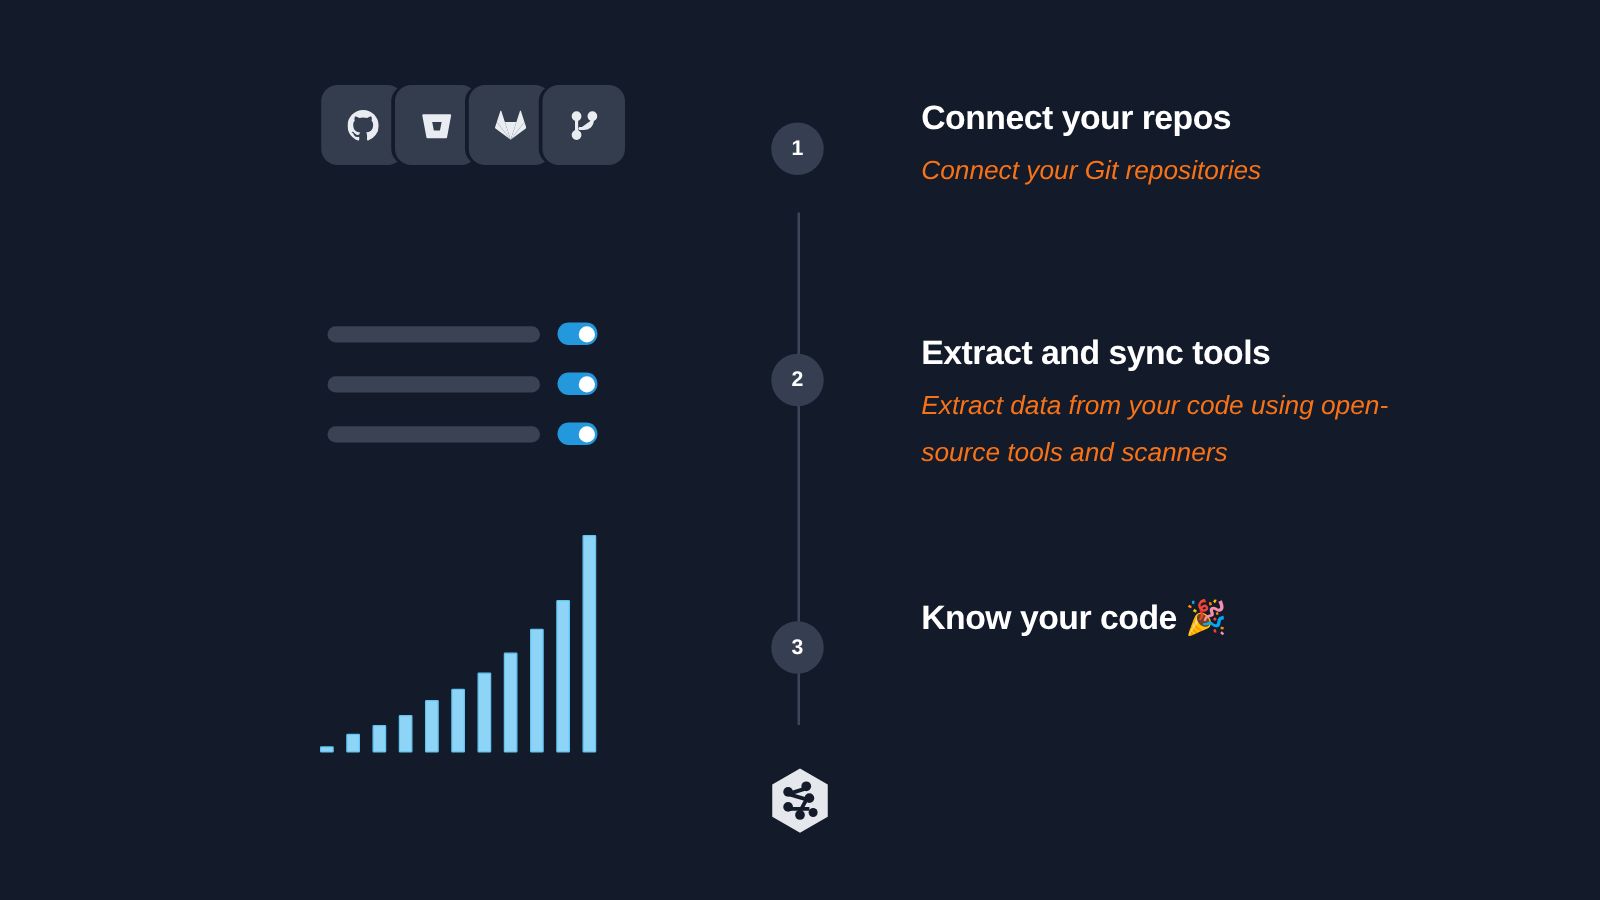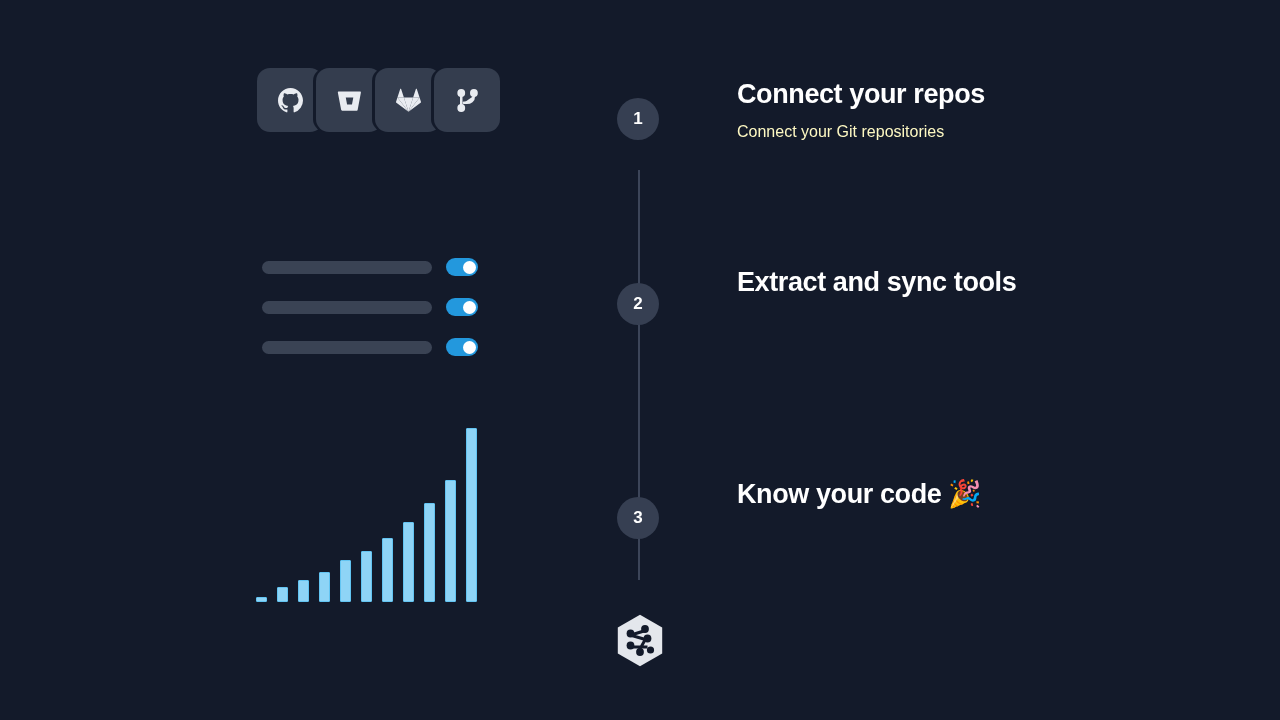--- a/index.html
+++ b/index.html
@@ -51,22 +51,22 @@
   }
   .dot-1 { top:19px; }
   .dot-2 { top:16px; }
   .dot-3 { top:18px; }
   .step-text { position:absolute; left:120px; width:400px; }
   .step-title {
     color:#ffffff; font-size:27px; font-weight:700; letter-spacing:-0.4px;
     line-height:1.15; white-space:nowrap;
   }
   .step-desc {
-    color:#fef9c3; font-size:16px; font-weight:400; line-height:1.80;
-    margin-top:8px; max-width:392px;
+    color:#f97316; font-size:21px; font-weight:400; line-height:1.80;
+    margin-top:8px; max-width:392px;font-style:italic;
   }
 
   
   .logo { position:absolute; left:614px; top:613px; width:52px; height:58px; }
   .logo svg { width:52px; height:58px; display:block; }
 </style>
 </head>
 <body>
 
 <div class="stage">
@@ -166,20 +166,21 @@
       <div class="step-text">
         <div class="step-title">Connect your repos</div>
         <div class="step-desc">Connect your Git repositories</div>
       </div>
     </div>
 
     <div class="step step-2">
       <div class="dot dot-2">2</div>
       <div class="step-text">
         <div class="step-title">Extract and sync tools</div>
+        <div class="step-desc">Extract data from your code using open-source tools and scanners</div>
       </div>
     </div>
 
     <div class="step step-3">
       <div class="dot dot-3">3</div>
       <div class="step-text">
         <div class="step-title">Know your code 🎉</div>
       </div>
     </div>
   </div>

